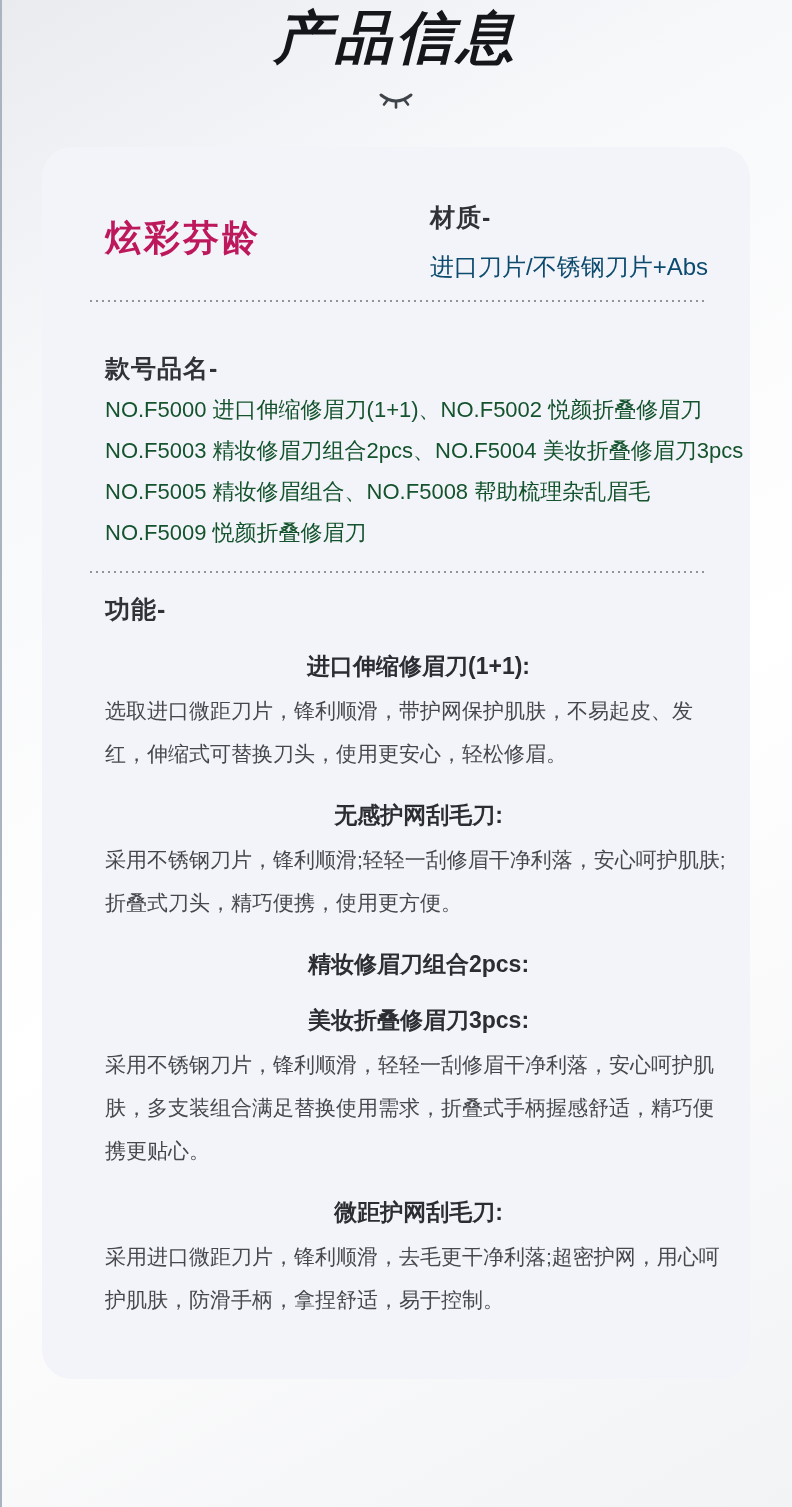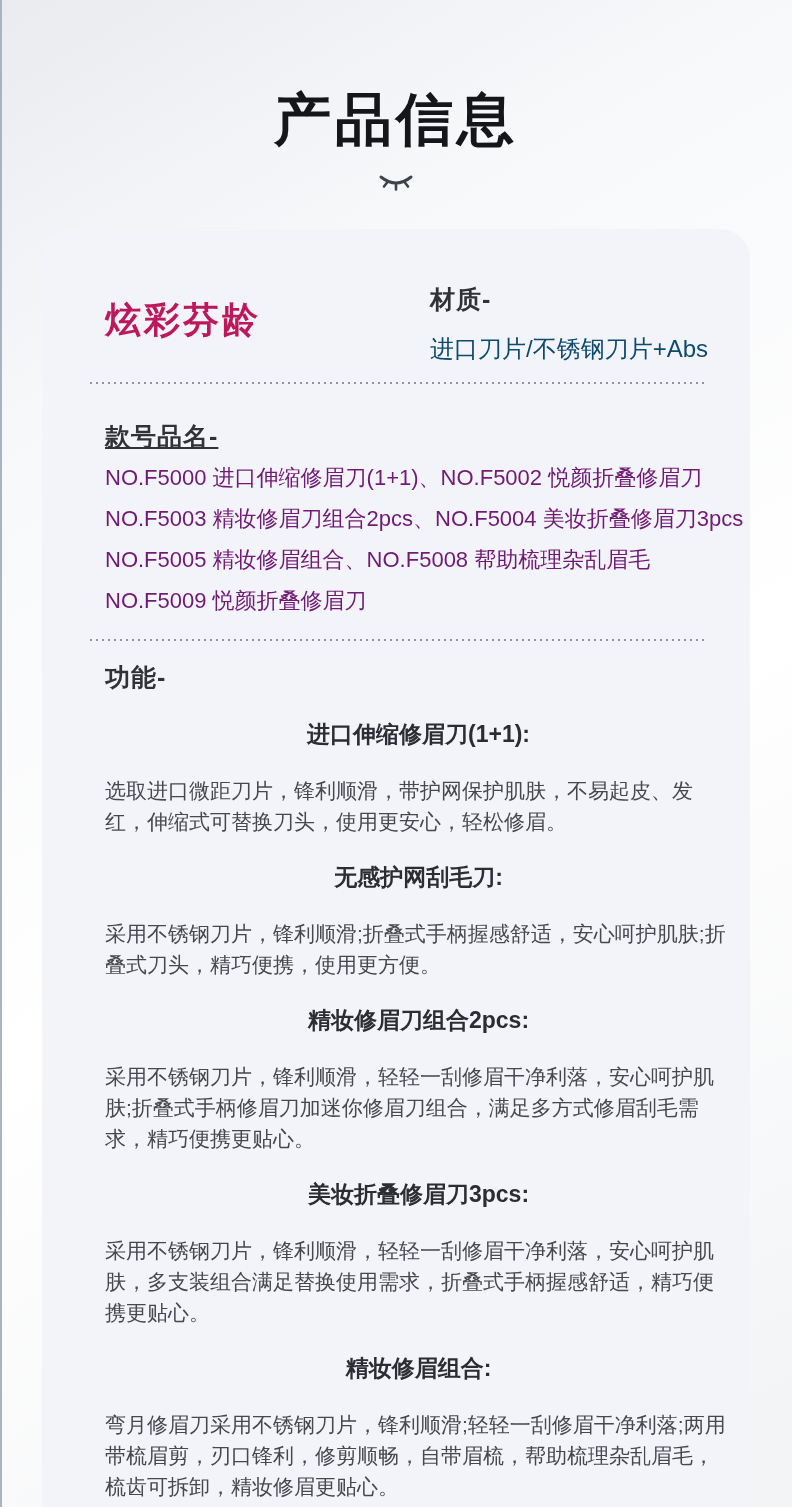--- a/index.html
+++ b/index.html
@@ -11,26 +11,26 @@
     font-family: "Liberation Sans", "DejaVu Sans", sans-serif;
     background: linear-gradient(150deg, #e9ebef 0%, #f7f8fa 22%, #ffffff 55%, #f2f3f5 100%);
   }
   .edge-line {
     position: absolute; left: 0; top: 0;
     width: 2px; height: 100%;
     background: #a9b4c0;
   }
   .page-title {
     margin: 0;
-    padding-top: 82px;
     text-align: center;
     font-size: 57px;
     font-weight: 900;
     letter-spacing: 4px;
     color: #141619;
+    font-style: italic;
   }
   .lash-row { text-align: center; margin-top: 14px; height: 22px; }
   .card {
     width: 708px;
     box-sizing: border-box;
     margin: 34px 42px 0 42px;
     background: #f3f4f9;
     border-radius: 30px;
     padding: 54px 18px 58px 63px;
   }
@@ -55,41 +55,41 @@
     color: #0c4a6e;
   }
   .divider {
     height: 2px;
     width: 616px;
     margin-left: -15px;
     background-image: repeating-linear-gradient(90deg, #90959d 0, #90959d 2px, transparent 2px, transparent 6px);
   }
   .divider-1 { margin-top: 17px; }
   .divider-2 { margin-top: 22px; }
-  .models-label { margin-top: 36px; text-decoration: underline; }
+  .models-label { margin-top: 50px; }
   .model-lines { margin-top: 6px; }
   .model-line {
     margin-top: 8px;
     font-size: 22px;
     line-height: 33px;
-    color: #701a75;
+    color: #14532d;
     white-space: nowrap;
   }
   .features-label { margin-top: 20px; }
   .feature { margin-top: 25px; }
   .feature-title {
     font-size: 23px;
     font-weight: 700;
     color: #2b2d33;
     text-align: center;
   }
   .feature-desc {
-    margin-top: 25px;
+    margin-top: 7px;
     font-size: 21px;
-    line-height: 31px;
+    line-height: 43px;
     color: #46484e;
     max-width: 632px;
   }
 </style>
 </head>
 <body>
 
 <div class="edge-line"></div>
 
 <h1 class="page-title">产品信息</h1>
@@ -130,32 +130,27 @@
   <div class="divider divider-2"></div>
 
   <div class="section-label features-label">功能-</div>
 
   <div class="feature">
     <div class="feature-title">进口伸缩修眉刀(1+1):</div>
     <div class="feature-desc">选取进口微距刀片，锋利顺滑，带护网保护肌肤，不易起皮、发红，伸缩式可替换刀头，使用更安心，轻松修眉。</div>
   </div>
   <div class="feature">
     <div class="feature-title">无感护网刮毛刀:</div>
-    <div class="feature-desc">采用不锈钢刀片，锋利顺滑;折叠式手柄握感舒适，安心呵护肌肤;折叠式刀头，精巧便携，使用更方便。</div>
+    <div class="feature-desc">采用不锈钢刀片，锋利顺滑;轻轻一刮修眉干净利落，安心呵护肌肤;折叠式刀头，精巧便携，使用更方便。</div>
   </div>
   <div class="feature">
     <div class="feature-title">精妆修眉刀组合2pcs:</div>
-    <div class="feature-desc">采用不锈钢刀片，锋利顺滑，轻轻一刮修眉干净利落，安心呵护肌肤;折叠式手柄修眉刀加迷你修眉刀组合，满足多方式修眉刮毛需求，精巧便携更贴心。</div>
   </div>
   <div class="feature">
     <div class="feature-title">美妆折叠修眉刀3pcs:</div>
     <div class="feature-desc">采用不锈钢刀片，锋利顺滑，轻轻一刮修眉干净利落，安心呵护肌肤，多支装组合满足替换使用需求，折叠式手柄握感舒适，精巧便携更贴心。</div>
-  </div>
-  <div class="feature">
-    <div class="feature-title">精妆修眉组合:</div>
-    <div class="feature-desc">弯月修眉刀采用不锈钢刀片，锋利顺滑;轻轻一刮修眉干净利落;两用带梳眉剪，刃口锋利，修剪顺畅，自带眉梳，帮助梳理杂乱眉毛，梳齿可拆卸，精妆修眉更贴心。</div>
   </div>
   <div class="feature">
     <div class="feature-title">微距护网刮毛刀:</div>
     <div class="feature-desc">采用进口微距刀片，锋利顺滑，去毛更干净利落;超密护网，用心呵护肌肤，防滑手柄，拿捏舒适，易于控制。</div>
   </div>
 
 </div>
 
 </body></html>

